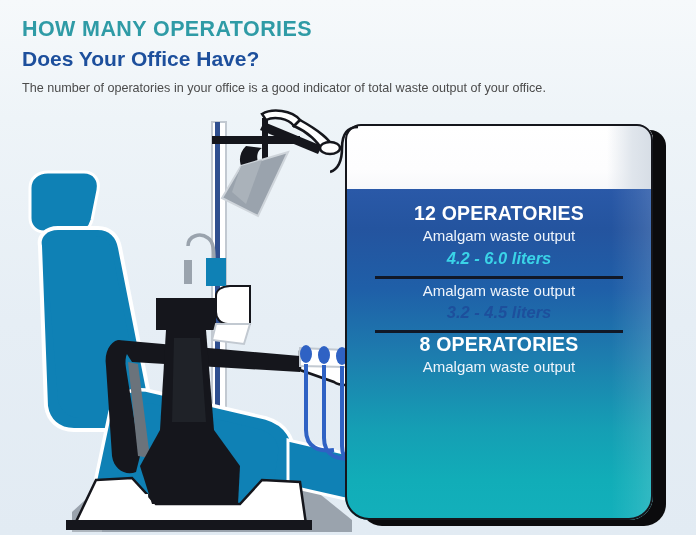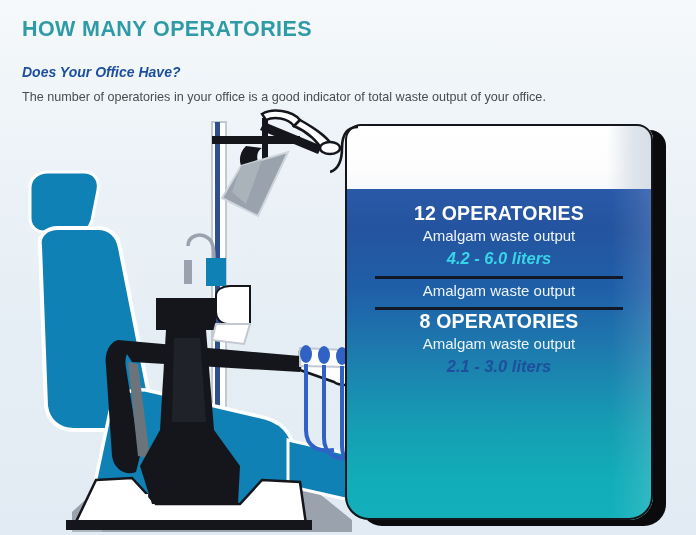--- a/index.html
+++ b/index.html
@@ -25,27 +25,26 @@
   }
   .kicker {
     font-size: 21.5px;
     letter-spacing: 0.4px;
     color: #2f9ba6;
     font-weight: 700;
     line-height: 1.1;
     white-space: nowrap;
   }
   .headline {
-    font-size: 14px;
+    font-size: 21px;
     font-weight: bold;
     color: #1d4f9c;
     line-height: 1.15;
-    margin-top: 22px;
-    white-space: nowrap;
-    font-style: italic;
+    margin-top: 5px;
+    white-space: nowrap;
   }
   .subhead {
     font-size: 12.6px;
     color: #4b4b4b;
     margin-top: 10px;
     line-height: 1.2;
     white-space: nowrap;
   }
 
   
@@ -306,26 +305,26 @@
       <div class="tier">
         <div class="tier-title">12 OPERATORIES</div>
         <div class="tier-sub">Amalgam waste output</div>
         <div class="tier-value" style="color:#3ad4e8">4.2 - 6.0 liters</div>
       </div>
 
       <div class="tier-divider"></div>
 
       <div class="tier">
         <div class="tier-sub">Amalgam waste output</div>
+        <div class="tier-value" style="color:#1d4f9c">3.2 - 4.5 liters</div>
       </div>
 
       <div class="tier-divider"></div>
 
       <div class="tier">
         <div class="tier-title">8 OPERATORIES</div>
         <div class="tier-sub">Amalgam waste output</div>
-        <div class="tier-value" style="color:#1d4f9c">2.1 - 3.0 liters</div>
       </div>
 
     </div>
   </div>
 
 </div>
 
 </body></html>

